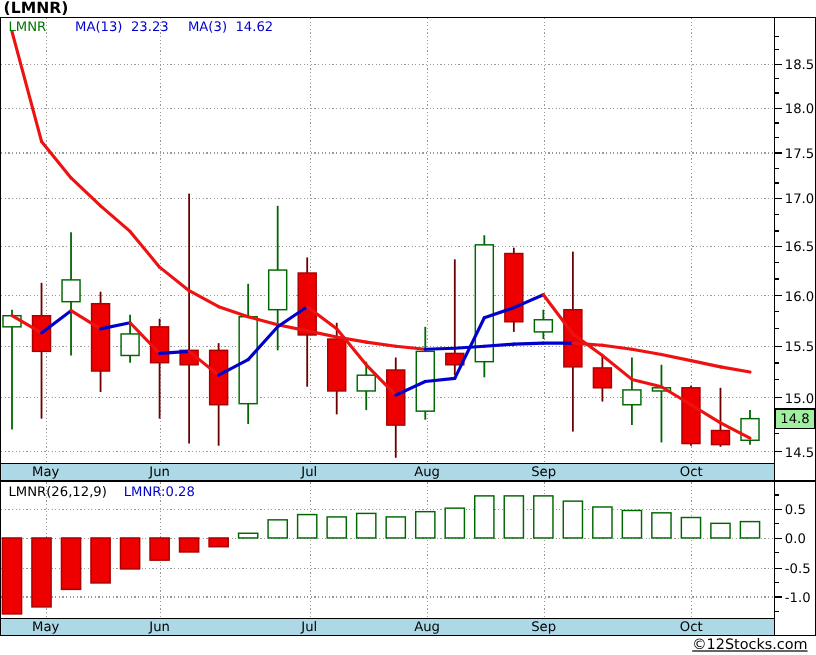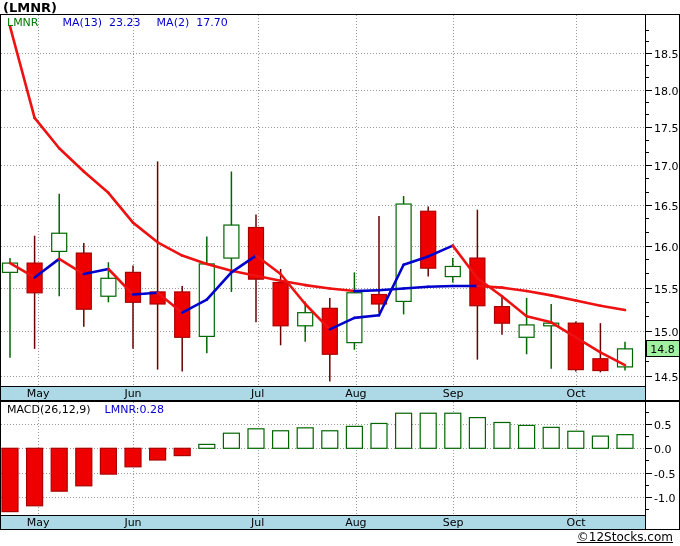--- a/index.html
+++ b/index.html
@@ -270,22 +270,22 @@
       </g>
       <g>
         <rect x="646" y="340.8720895292116" width="33" height="16" fill="#A0F0A0" stroke="#000000" shape-rendering="crispEdges"></rect>
         <text x="662.5" y="352.8720895292116" text-anchor="middle">14.8</text>
       </g>
     </svg>
 
   <div class="page-title">(LMNR)</div>
 
   <div class="legend legend1">
-    <span class="sym">LMNR</span><span class="blue ma-lbl">MA(13)</span><span class="blue ma-val">23.23</span><span class="blue ma-lbl">MA(2)</span><span class="blue">17.70</span>
+    <span class="sym">LMNR</span><span class="blue ma-lbl">MA(13)</span><span class="blue ma-val">23.23</span><span class="blue ma-lbl">MA(3)</span><span class="blue">14.62</span>
   </div>
 
   <div class="legend legend2">
-    <span class="macd-lbl">MACD(26,12,9)</span><span class="blue">LMNR:0.28</span>
+    <span class="macd-lbl">LMNR(26,12,9)</span><span class="blue">LMNR:0.28</span>
   </div>
 
   <div class="copyright">©12Stocks.com</div>
 
 </div>
 
 </body></html>

